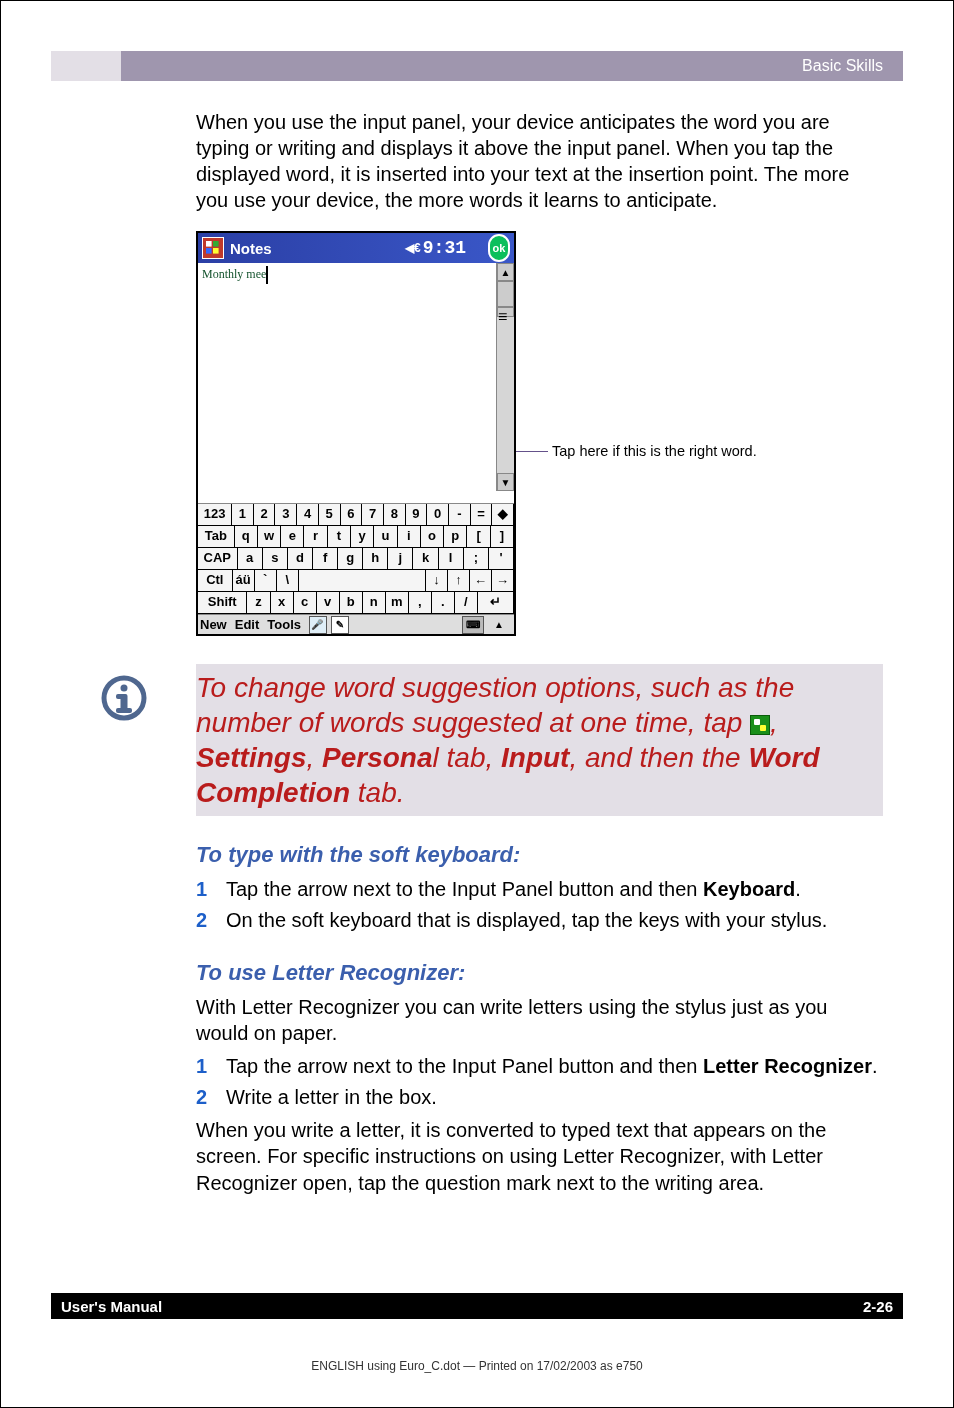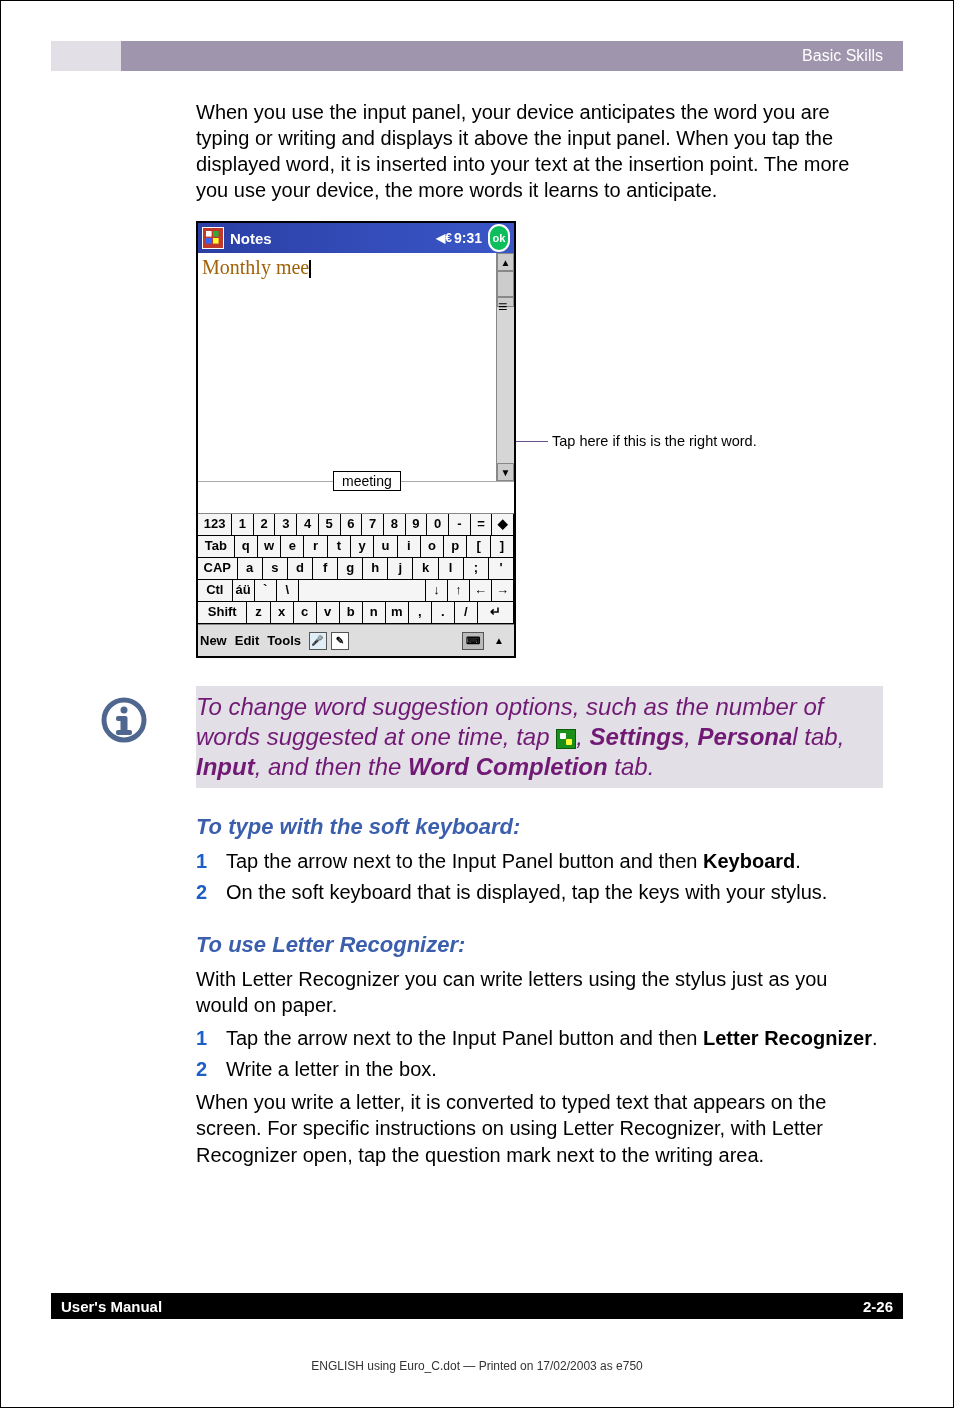--- a/index.html
+++ b/index.html
@@ -66,39 +66,39 @@
     width: 22px; height: 22px;
     background: #c0392b;
     border: 1px solid #fff;
     margin-right: 6px;
     display: flex; align-items: center; justify-content: center;
     font-size: 12px;
   }
   .ss-titlebar .app-name { flex: 0 0 auto; }
   .ss-titlebar .spacer { flex: 1; }
   .ss-titlebar .sound { font-size: 12px; margin-right: 2px;}
-  .ss-titlebar .time { font-size: 14px; margin-right: 6px; }
+  .ss-titlebar .time { font-size: 18px; margin-right: 22px; font-family: Liberation Mono, monospace; }
   .ss-titlebar .ok {
     width: 22px; height: 28px; border-radius: 11px;
     background: #0d8; background: #0cbf5c;
     border: 2px solid #fff;
     display: flex; align-items: center; justify-content: center;
     font-size: 11px; color: #fff;
   }
   .ss-canvas {
     position: relative;
     height: 228px;
     display: flex;
   }
   .ss-text {
     flex: 1;
     padding: 3px 4px;
-    font-size: 20px;
+    font-size: 12px;
     font-family: "Comic Sans MS", cursive;
-    color: #a16207;
+    color: #14532d;
     border-right: 0;
   }
   .ss-text .caret { display:inline-block; width:2px; height:18px; background:#000; vertical-align:middle; }
   .ss-scroll {
     width: 18px;
     background: #d6d6d6;
     border-left: 1px solid #888;
     display: flex; flex-direction: column;
   }
   .ss-scroll .arrow { height: 18px; background: #ccc; border: 1px solid #888; display:flex; align-items:center; justify-content:center; font-size:10px;}
@@ -139,21 +139,21 @@
     height: 22px;
     line-height: 20px;
     font-family: Tahoma, sans-serif;
   }
   .kbd-row .k:first-child { border-left: 0; }
   .kbd-row .k.wide1 { flex: 1.6 1 0; }
   .kbd-row .k.wide2 { flex: 2.2 1 0; }
   .kbd-row .k.space { flex: 6 1 0; }
   .ss-bottombar {
     display:flex; align-items:center;
-    height: 32px;
+    height: 20px;
     border-top: 1px solid #888;
     background: #dedede;
     font-size: 13px;
     font-weight: bold;
     padding: 0 2px;
     font-family: Tahoma, sans-serif;
   }
   .ss-bottombar span { margin-right: 8px; }
   .ss-bottombar .ico { width:18px; height:18px; border:1px solid #555; margin-right:4px; display:flex; align-items:center; justify-content:center; font-size:10px; background:#dfeef7;}
   .ss-bottombar .spacer { flex:1; }
@@ -184,23 +184,23 @@
     margin-left: -145px;
     display: flex;
     justify-content: center;
     padding-top: 4px;
   }
   .tip-icon {
     width: 48px; height: 48px;
   }
   .tip-text {
     font-style: italic;
-    font-size: 24px;
+    font-size: 28px;
     line-height: 1.25;
-    color: #701a75;
+    color: #b91c1c;
     padding-left: 0;
   }
   .tip-text .start-icon {
     display:inline-block; width:20px; height:20px;
     background:#1a8f1a;
     border:1px solid #0a5c0a;
     vertical-align: middle;
     position: relative;
   }
   .tip-text .start-icon::before{
@@ -261,21 +261,21 @@
     left: 0; right: 0;
     bottom: 34px;
     text-align: center;
     font-size: 12px;
     color: #333;
   }
 </style>
 </head>
 <body>
 
-<div style="display:flex; ">
+<div style="display:flex; margin-top:10px;">
   <div class="gray-strip" style="flex:0 0 70px; margin-right:0;"></div>
   <div class="header-band" style="flex:1; margin-top:0;">
     <span>Basic Skills</span>
   </div>
 </div>
 
 <div class="content">
 
   <p class="body-text">When you use the input panel, your device anticipates the word you are typing or writing and displays it above the input panel. When you tap the displayed word, it is inserted into your text at the insertion point. The more you use your device, the more words it learns to anticipate.</p>
 
@@ -301,23 +301,20 @@
         <div class="ss-text">
           <span>Monthly mee</span><span class="caret"></span>
         </div>
         <div class="ss-scroll">
           <div class="arrow">▲</div>
           <div class="thumb"></div>
           <div class="thumb" style="height:10px;">≡</div>
           <div class="track"></div>
           <div class="arrow">▼</div>
         </div>
-      </div>
-      <div class="ss-suggest">
-        <div class="bubble">meeting</div>
       </div>
       <div class="kbd">
         <div class="kbd-row">
           <div class="k wide1">123</div>
           <div class="k">1</div>
           <div class="k">2</div>
           <div class="k">3</div>
           <div class="k">4</div>
           <div class="k">5</div>
           <div class="k">6</div>

